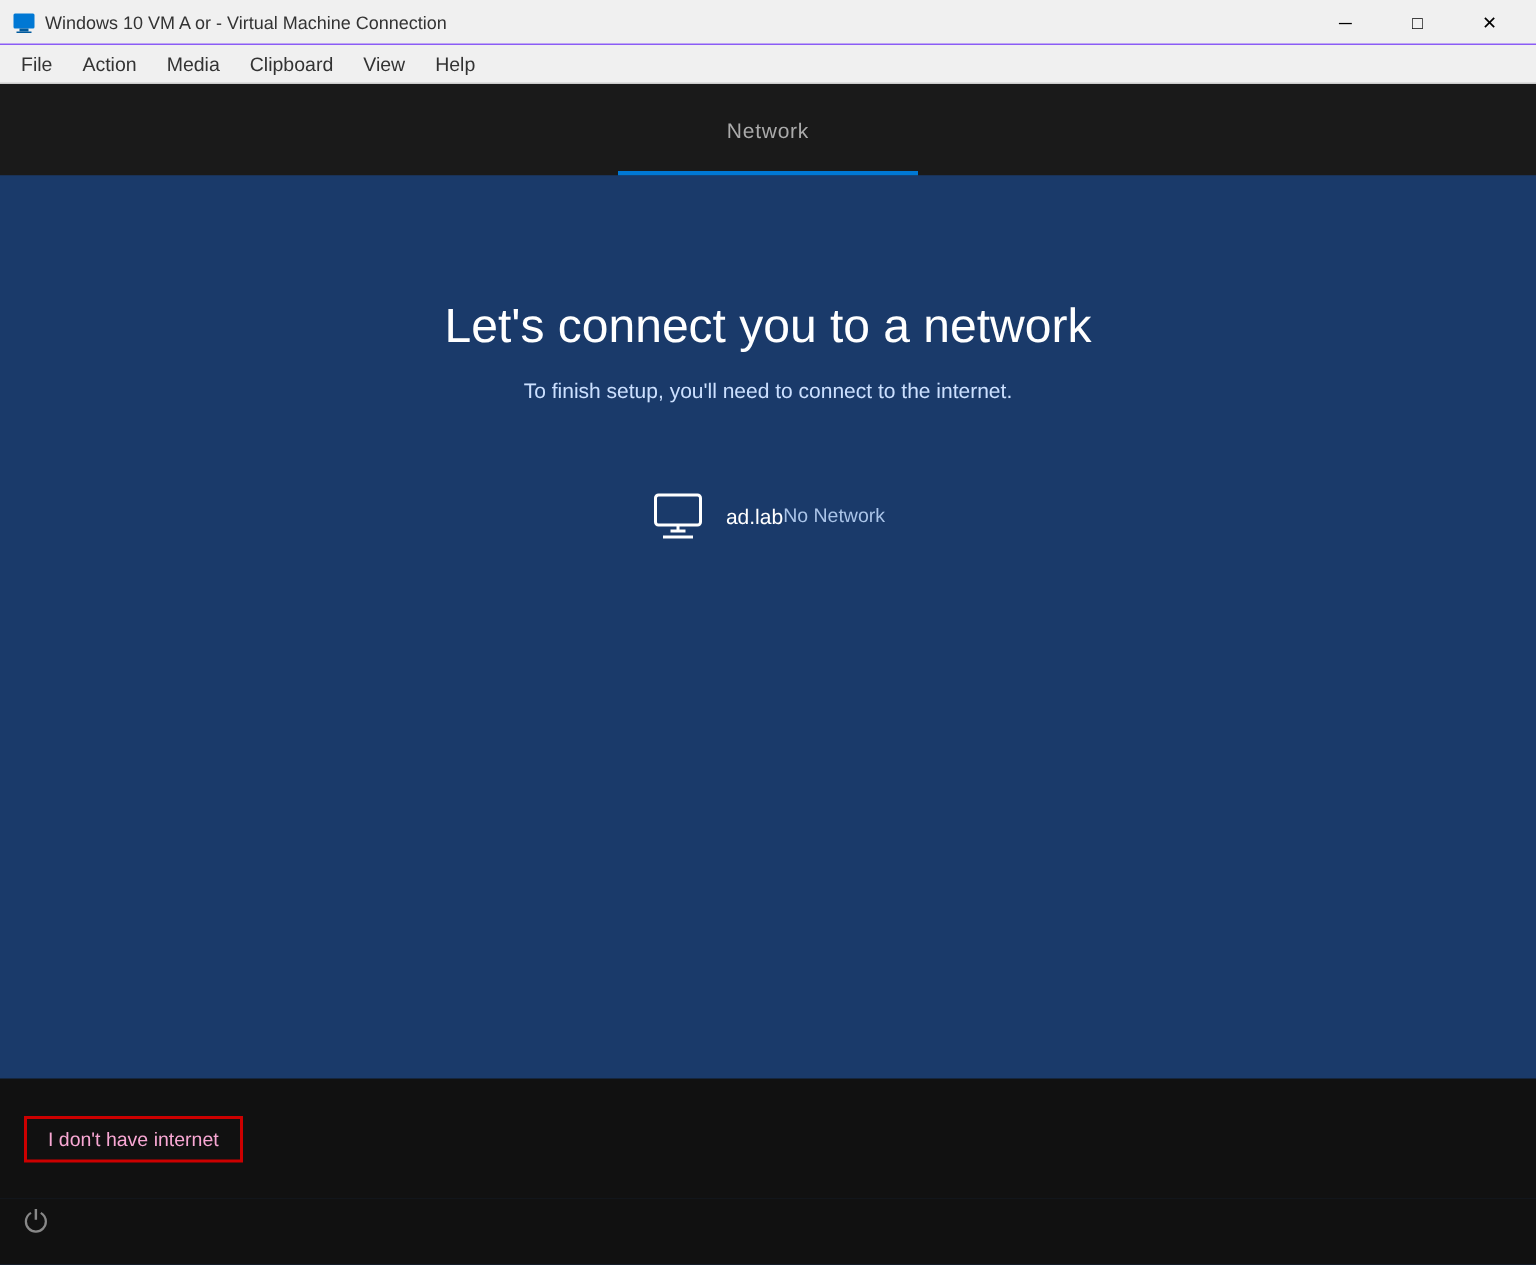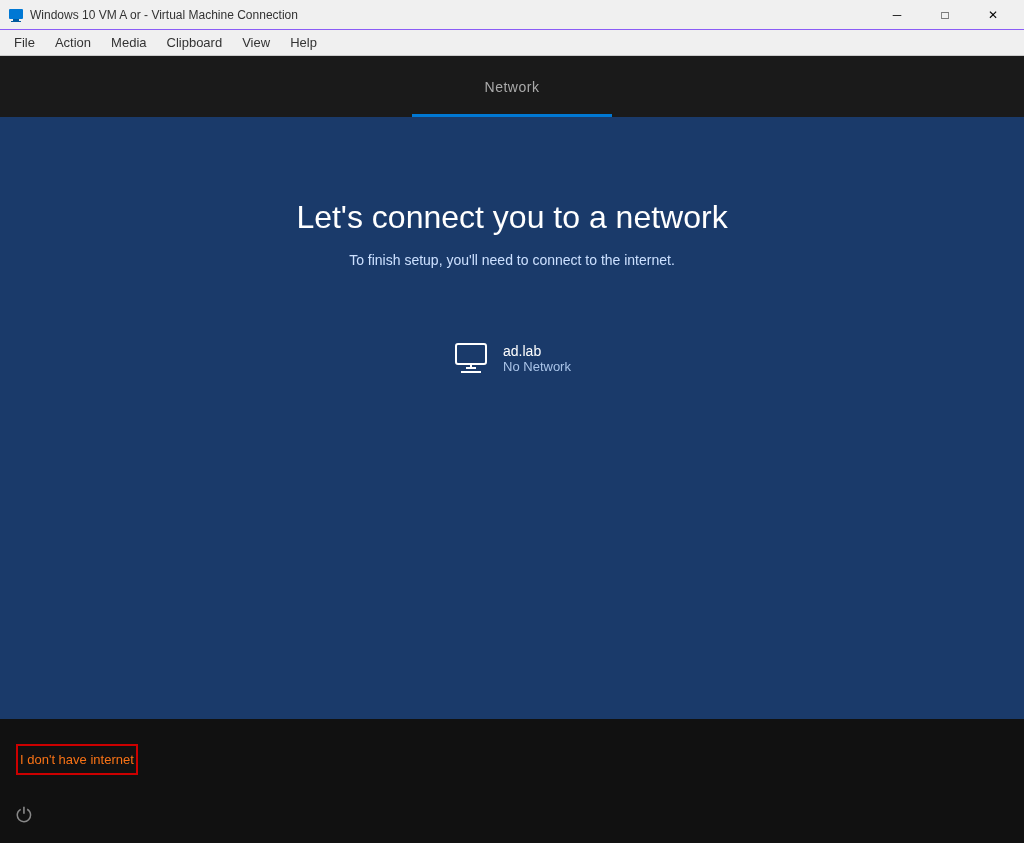--- a/index.html
+++ b/index.html
@@ -55,43 +55,43 @@
       flex: 1; background: #1a3a6a;
       display: flex; flex-direction: column; align-items: center;
       padding-top: 82px; position: relative;
     }
 
     .main-heading {
       color: white; font-size: 32px; font-weight: 300;
       margin-bottom: 16px; text-align: center;
     }
     .main-subheading {
-      color: #cce0ff; font-size: 14px; margin-bottom: 64px; text-align: center;
+      color: #cce0ff; font-size: 14px; margin-bottom: 50px; text-align: center;
     }
 
     
     .network-item {
       display: flex; align-items: center; gap: 14px;
       cursor: pointer; padding: 8px 12px; border-radius: 2px;
     }
     .network-icon { color: white; font-size: 28px; display: flex; align-items: center; }
     .network-icon svg { width: 36px; height: 36px; fill: white; }
-    .network-info { display: flex; flex-direction: column; }
+    .network-info { display: flex; }
     .network-name { color: white; font-size: 14px; font-weight: 500; }
     .network-status { color: #aac4e8; font-size: 13px; }
 
     
     .bottom-bar {
       width: 100%; height: 80px; background: #111;
       display: flex; align-items: center; padding: 0 16px;
       position: relative;
     }
     .no-internet-btn {
-      color: #f97316; background: transparent;
-      border: 2px solid #cc0000; padding: 6px 2px;
+      color: #f9a8d4; background: transparent;
+      border: 2px solid #cc0000; padding: 6px 14px;
       font-size: 13px; cursor: pointer; font-family: 'Segoe UI', Arial, sans-serif;
     }
     .back-icon {
       position: absolute; bottom: 16px; left: 16px;
       color: #888; font-size: 18px; cursor: pointer;
     }
 
     
     .vm-bottom-area {
       height: 50px; background: #111;

